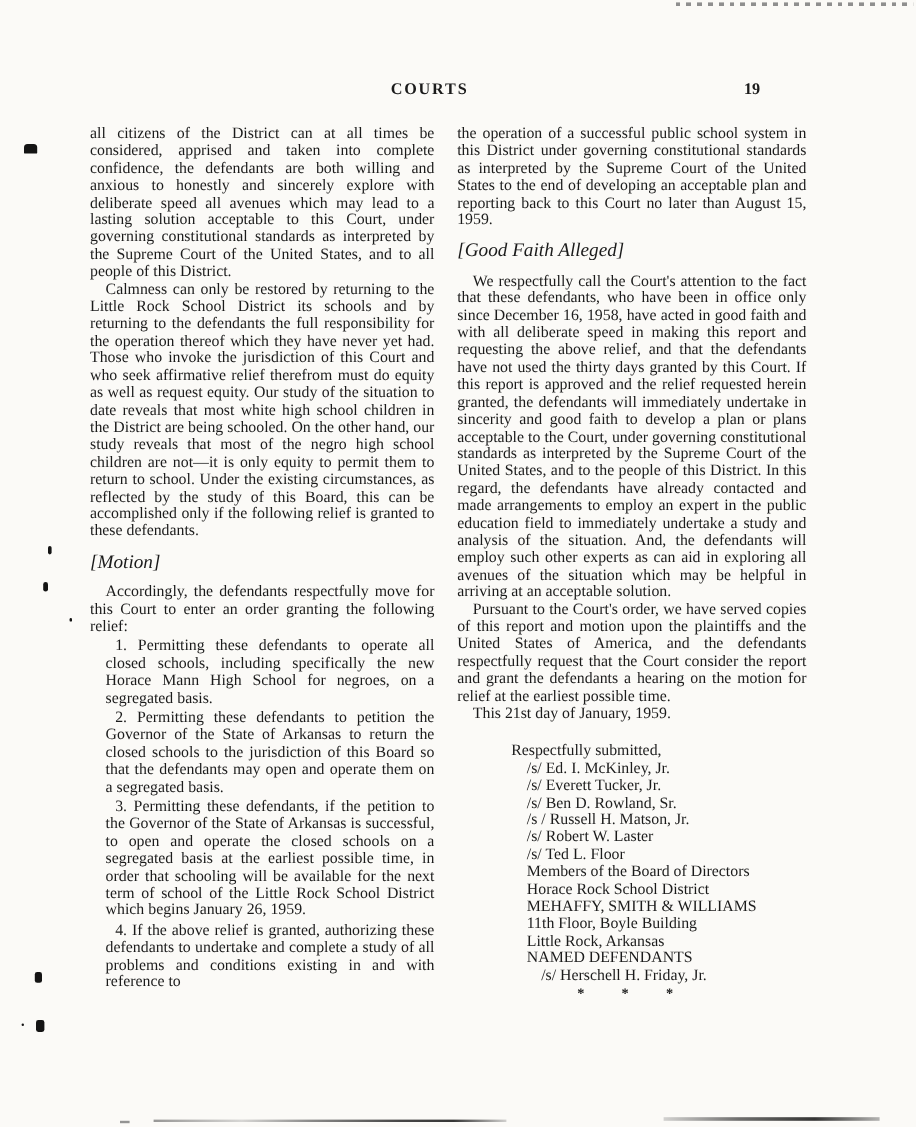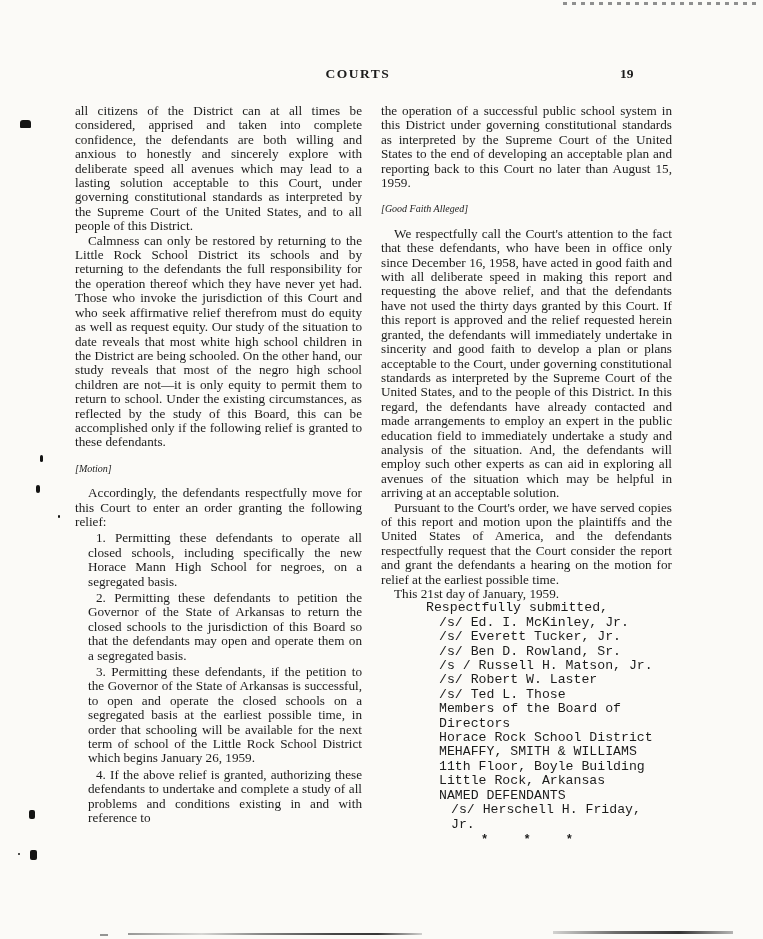--- a/index.html
+++ b/index.html
@@ -20,26 +20,26 @@
   .page-number{
     position:absolute;top:66px;left:620px;
     font-size:13.5px;font-weight:bold;
   }
   .col{position:absolute;top:104px;font-size:13.2px;line-height:14.4px;}
   .col-left{left:75px;width:287px;}
   .col-right{left:381px;width:291px;}
   .col p{margin:0;text-align:justify;}
   p.indent{text-indent:13px;}
   .section-heading{
-    margin:12px 0 10px 0;font-style:italic;font-size:10px;
+    margin:12px 0 10px 0;font-style:italic;font-size:16px;
   }
   .relief-item{
     margin-left:13px;margin-top:2px;text-indent:8px;text-align:justify;
   }
-  .sig-block{margin-top:0;font-family:Liberation Mono, monospace;}
+  .sig-block{margin-top:17px;}
   .sig-submitted{margin-left:45px;}
   .sig-line{margin-left:58px;}
   .sig-final{margin-left:70px;}
   .end-mark{
     margin-left:100px;margin-top:1px;font-weight:bold;font-size:12px;
     letter-spacing:14px;
   }
   .speck{position:absolute;background:#141414;border-radius:2px;}
   .speck.s1{left:20px;top:120px;width:11px;height:8px;border-radius:3px 3px 1px 1px;}
   .speck.s2{left:40px;top:455px;width:3px;height:7px;}
@@ -94,21 +94,21 @@
     <p class="indent">Pursuant to the Court's order, we have served copies of this report and motion upon the plaintiffs and the United States of America, and the defendants respectfully request that the Court consider the report and grant the defendants a hearing on the motion for relief at the earliest possible time.</p>
     <p class="indent">This 21st day of January, 1959.</p>
 
     <div class="sig-block">
       <div class="sig-submitted">Respectfully submitted,</div>
       <div class="sig-line">/s/ Ed. I. McKinley, Jr.</div>
       <div class="sig-line">/s/ Everett Tucker, Jr.</div>
       <div class="sig-line">/s/ Ben D. Rowland, Sr.</div>
       <div class="sig-line">/s / Russell H. Matson, Jr.</div>
       <div class="sig-line">/s/ Robert W. Laster</div>
-      <div class="sig-line">/s/ Ted L. Those</div>
+      <div class="sig-line">/s/ Ted L. Floor</div>
       <div class="sig-line">Members of the Board of Directors</div>
       <div class="sig-line">Horace Rock School District</div>
       <div class="sig-line">MEHAFFY, SMITH &amp; WILLIAMS</div>
       <div class="sig-line">11th Floor, Boyle Building</div>
       <div class="sig-line">Little Rock, Arkansas</div>
       <div class="sig-line">NAMED DEFENDANTS</div>
       <div class="sig-final">/s/ Herschell H. Friday, Jr.</div>
       <div class="end-mark">* * *</div>
     </div>
   </div>

